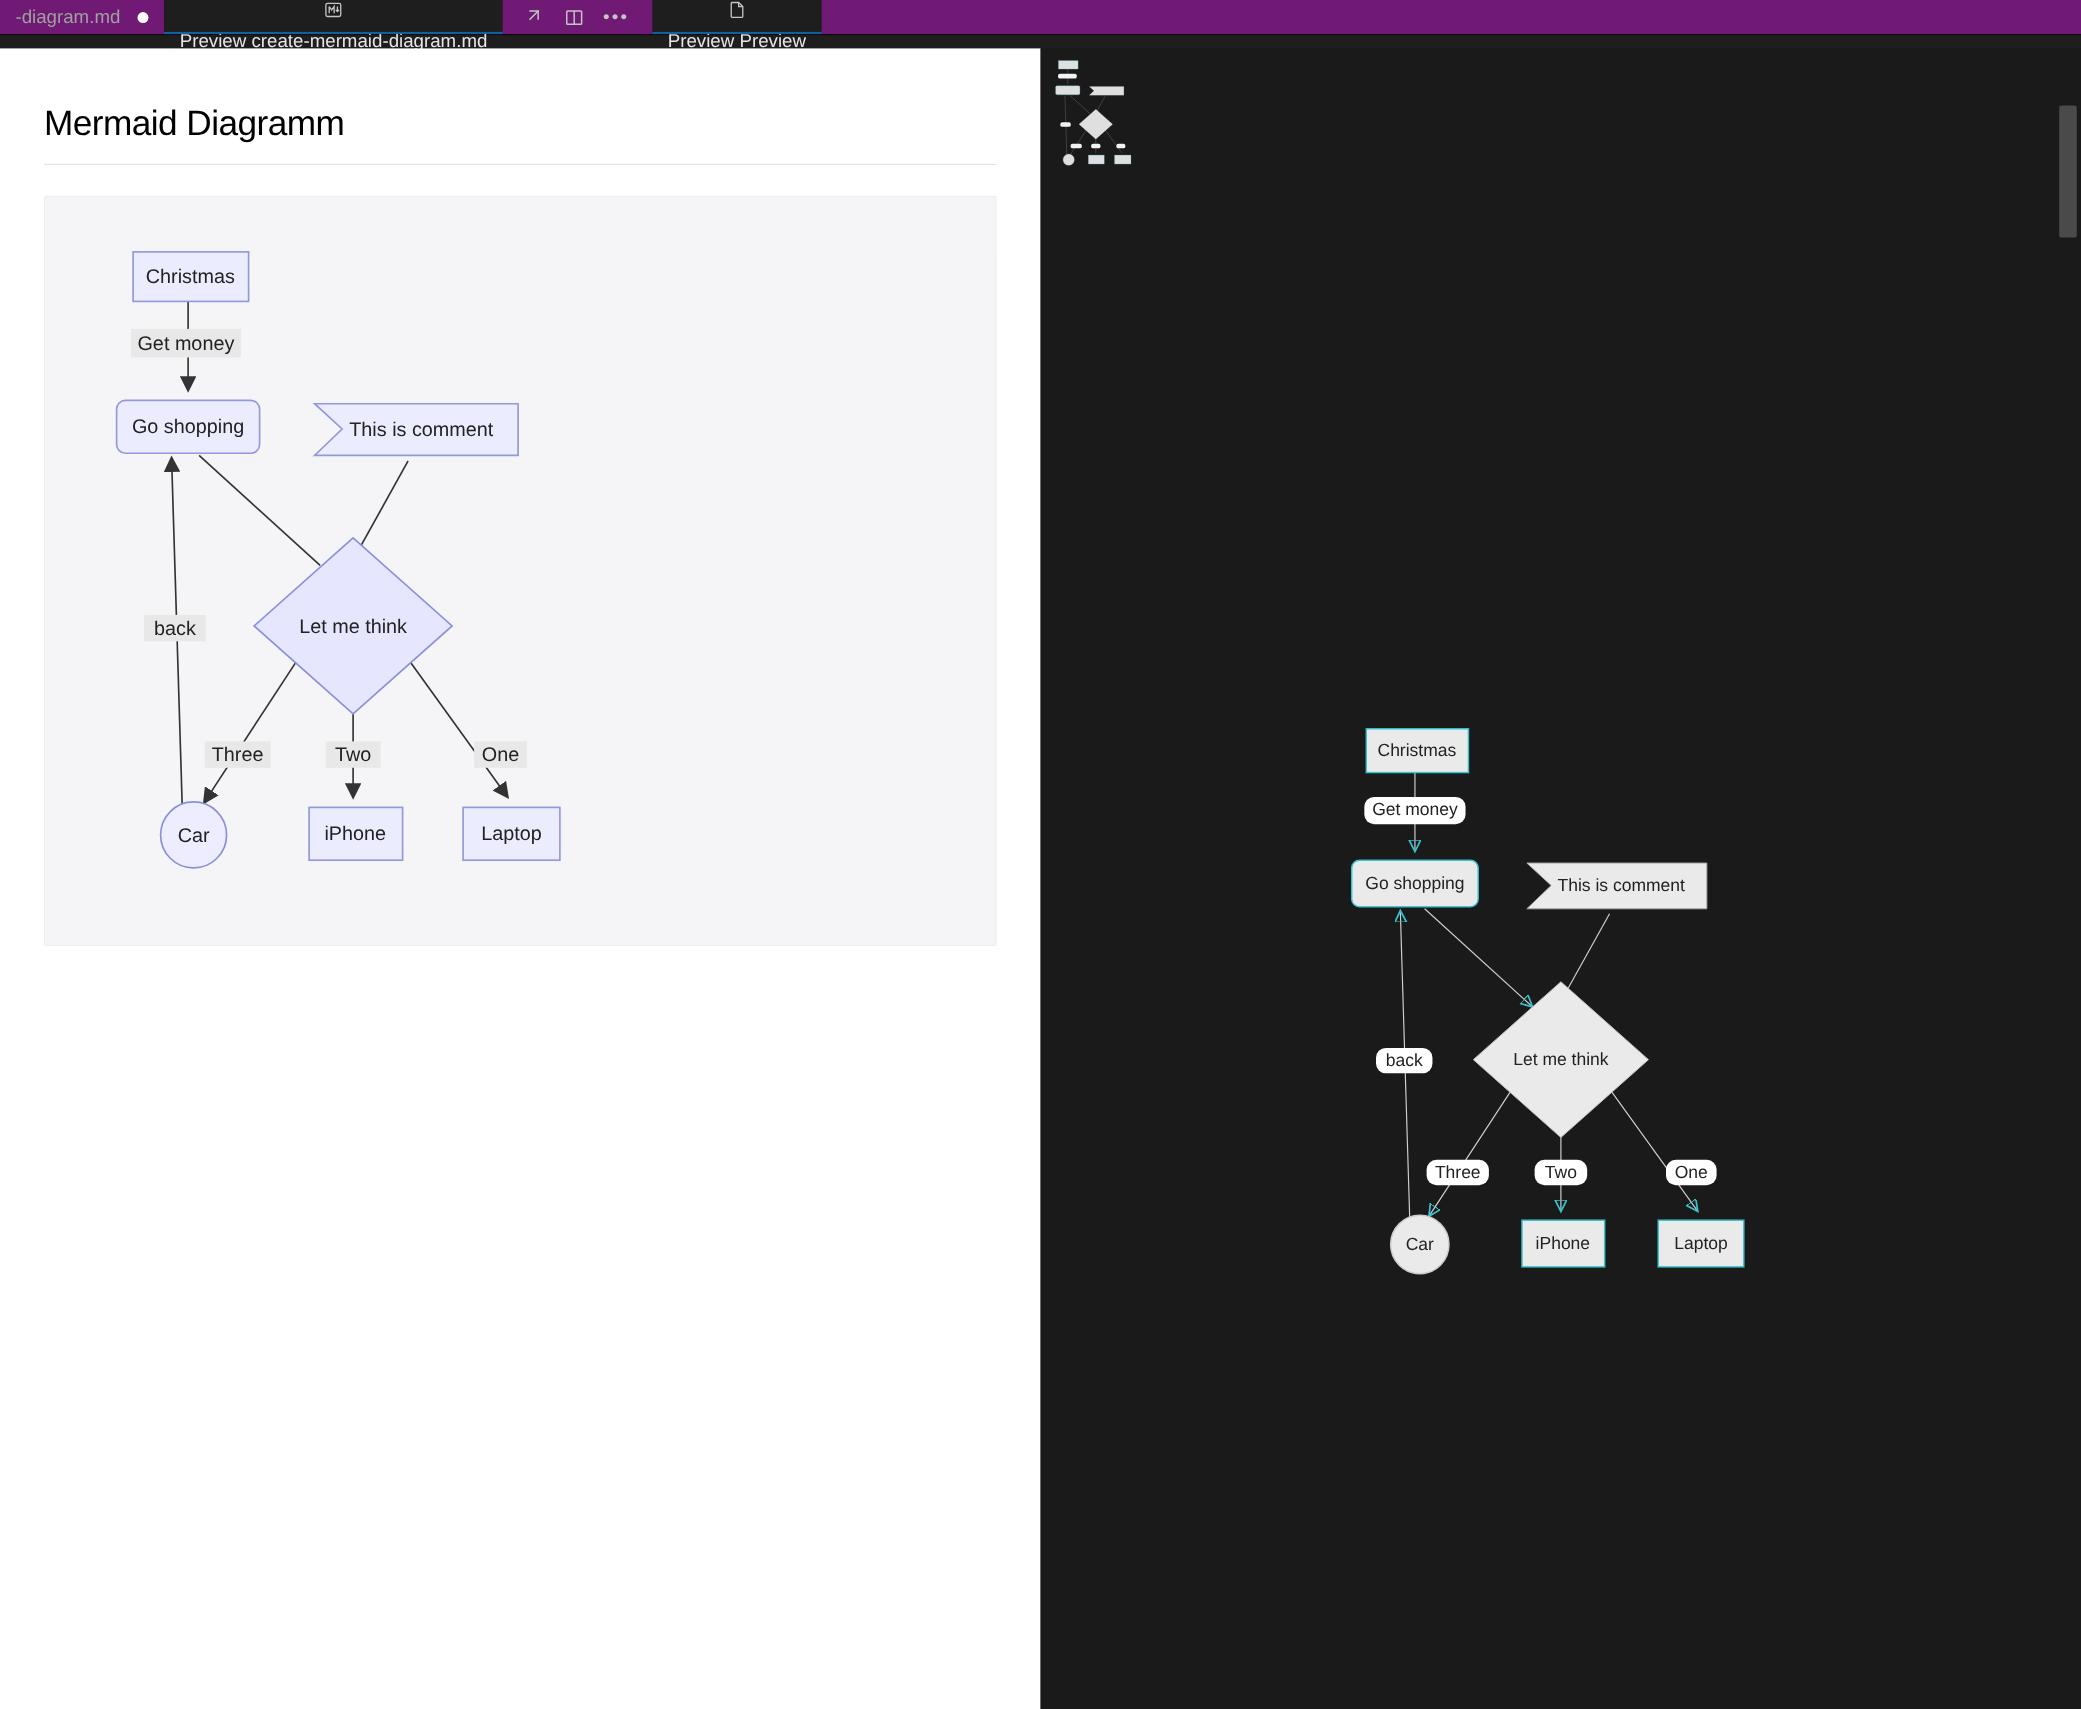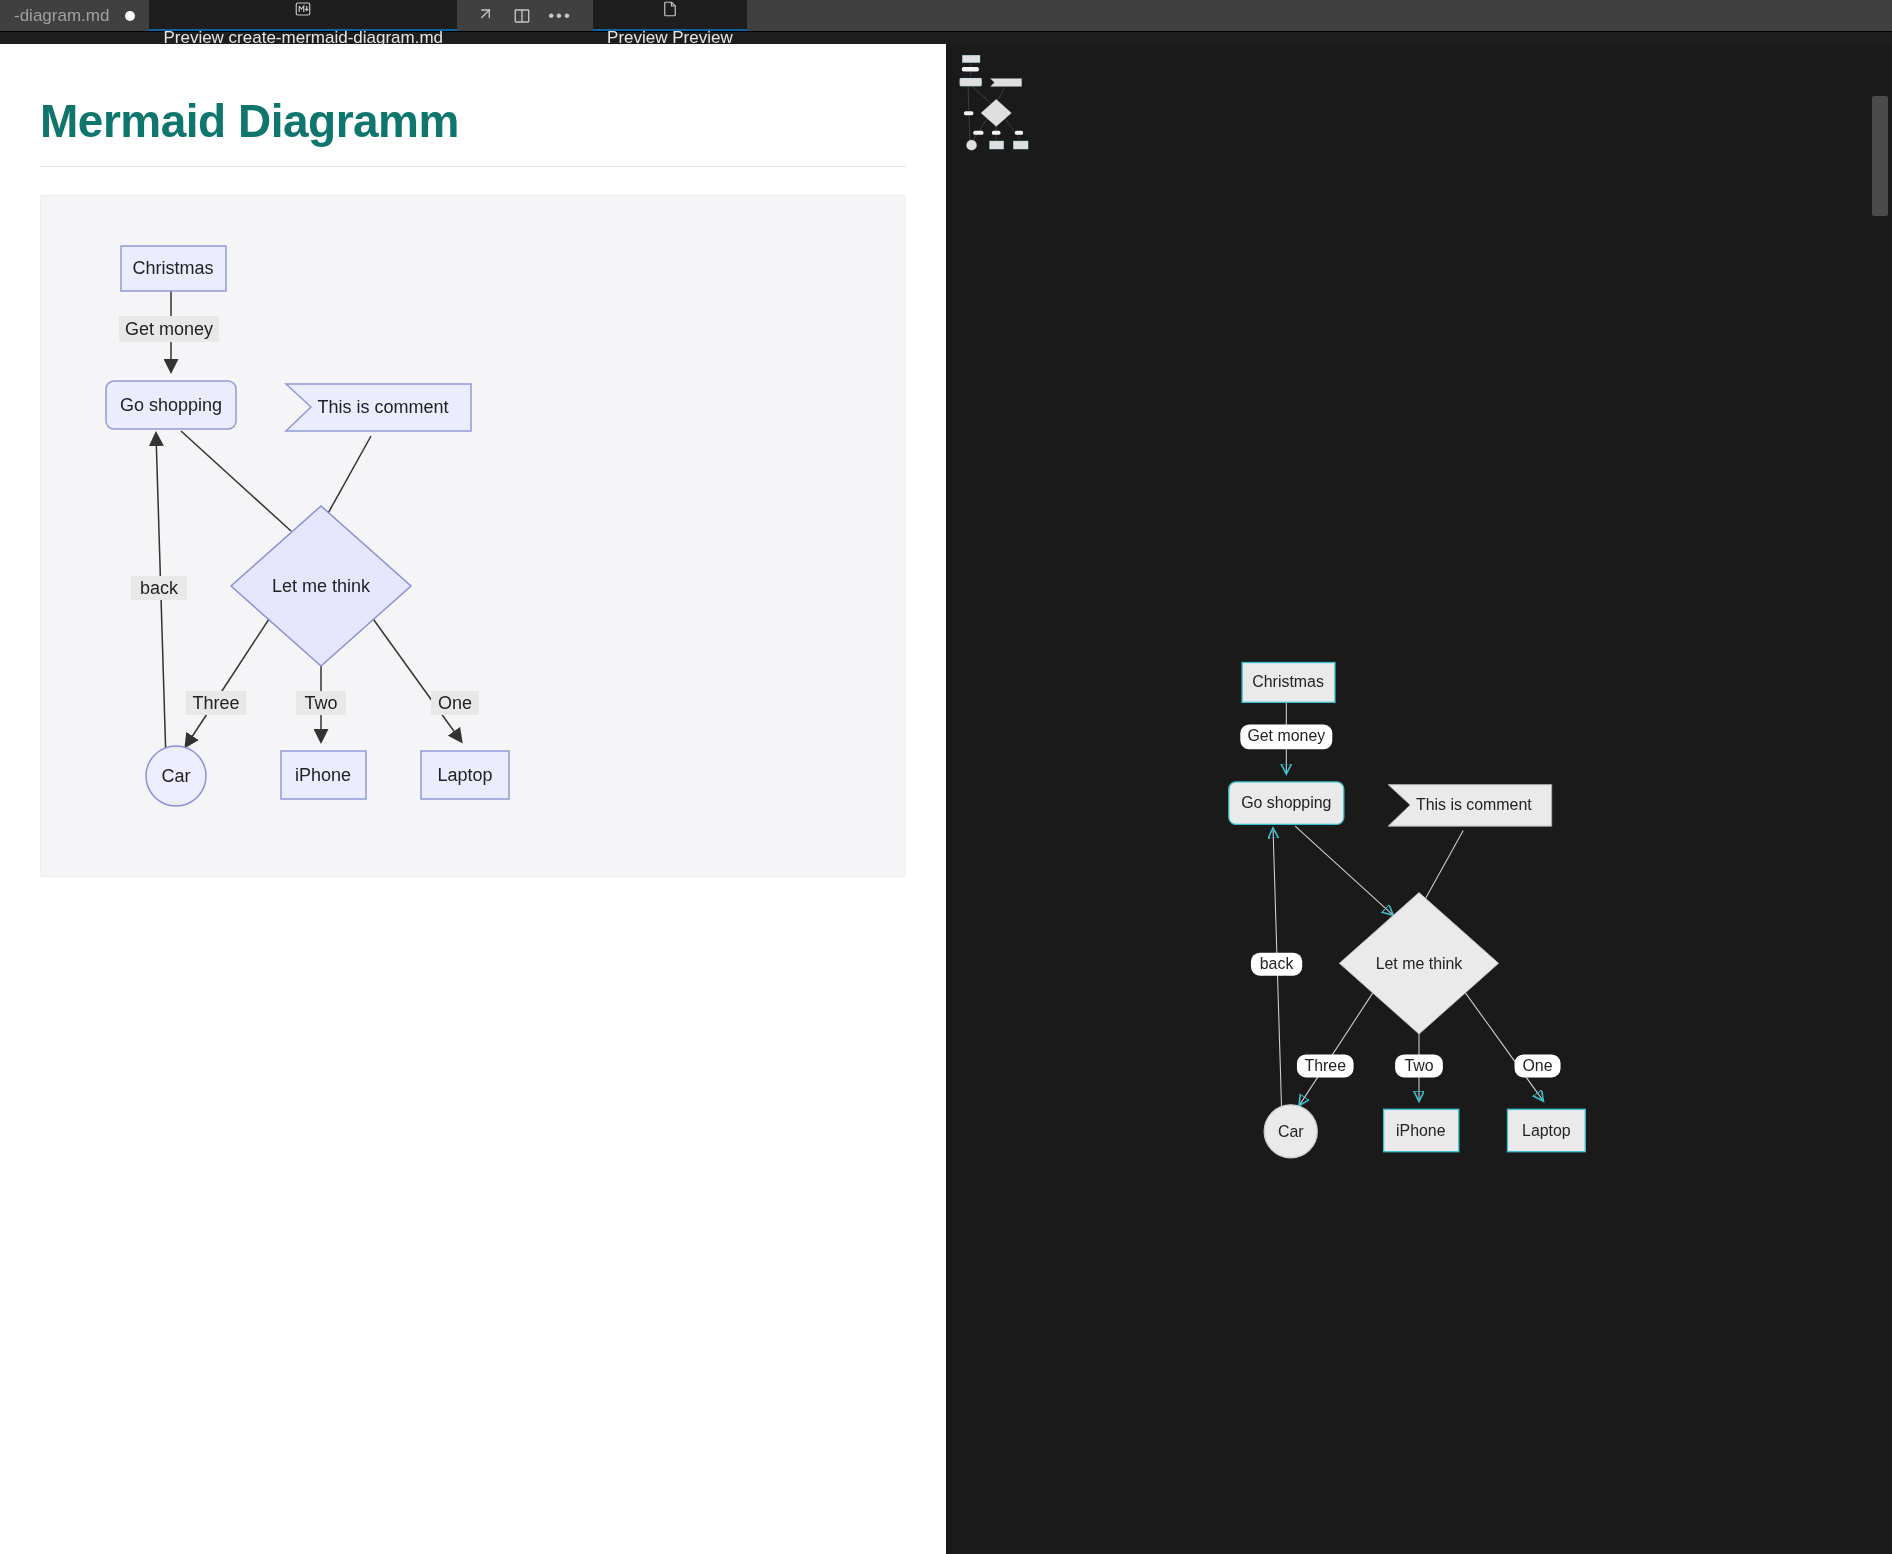--- a/index.html
+++ b/index.html
@@ -1,36 +1,36 @@
 <!DOCTYPE html>
 <html><head>
 <meta charset="utf-8">
 <style>
   html,body{margin:0;padding:0;height:100%;font-family:-apple-system,Segoe UI,Helvetica,Arial,sans-serif;background:#1e1e1e;color:#ccc;}
   *{box-sizing:border-box;}
 
   
-  .tabstrip{display:flex;height:32px;background:#404040;align-items:stretch;font-size:17px;border-bottom:1px solid #000;}
+  .tabstrip{display:flex;height:32px;background:#701a75;align-items:stretch;font-size:17px;border-bottom:1px solid #000;}
   .tab{display:flex;align-items:center;gap:10px;padding:0 14px;color:#a0a0a0;cursor:pointer;position:relative;}
   .tab.active{background:#1e1e1e;color:#e6e6e6;flex-direction:column;}
   .tab.active::after{content:"";position:absolute;left:0;right:0;bottom:0;height:2px;background:#0e639c;}
   .tab .dirty-dot{width:10px;height:10px;border-radius:50%;background:#fff;margin-left:6px;}
   .tab .close{font-size:18px;color:#bbb;margin-left:4px;}
   .tabstrip .ico{width:18px;height:18px;display:inline-flex;align-items:center;justify-content:center;}
   .tabstrip .ico svg{width:18px;height:18px;stroke:#c5c5c5;}
   .toolbar-icons{display:flex;align-items:center;gap:20px;padding:0 18px;}
 
   
   .workspace{position:absolute;top:44px;bottom:0;left:0;right:0;display:flex;}
   .pane-left{width:50%;background:#ffffff;overflow:auto;padding:0;}
   .pane-right{width:50%;background:#1a1a1a;overflow:hidden;position:relative;}
 
   
   .md{padding:50px 40px;color:#202124;}
-  h1.md-title{font-size:46px;font-weight:700;letter-spacing:-0.5px;margin:0 0 18px 0;color:#0f766e;}
+  h1.md-title{font-size:32px;font-weight:400;letter-spacing:-0.5px;margin:0 0 18px 0;color:#000000;}
   hr.md-rule{border:none;border-top:1px solid #e3e3e3;margin:0 0 28px 0;}
   .code-surface{background:#f5f5f7;border:1px solid #eee;border-radius:2px;padding:20px;}
   svg.mermaid-svg{display:block;}
 
   
   .m-light .node-box{fill:#ececff;stroke:#9199d9;stroke-width:1.5;}
   .m-light .node-box.round{rx:8;ry:8;}
   .m-light .node-comment{fill:#ececff;stroke:#9199d9;stroke-width:1.5;}
   .m-light .node-diamond{fill:#e6e6ff;stroke:#8b90d8;stroke-width:1.5;}
   .m-light .node-circle{fill:#ededff;stroke:#8a90d7;stroke-width:1.5;}

